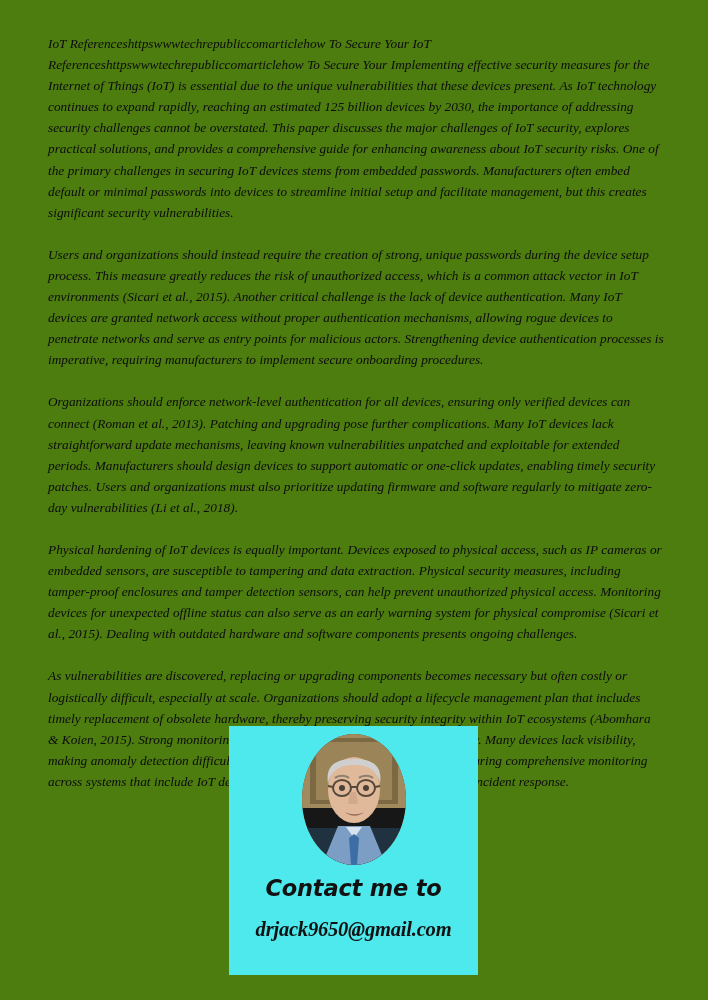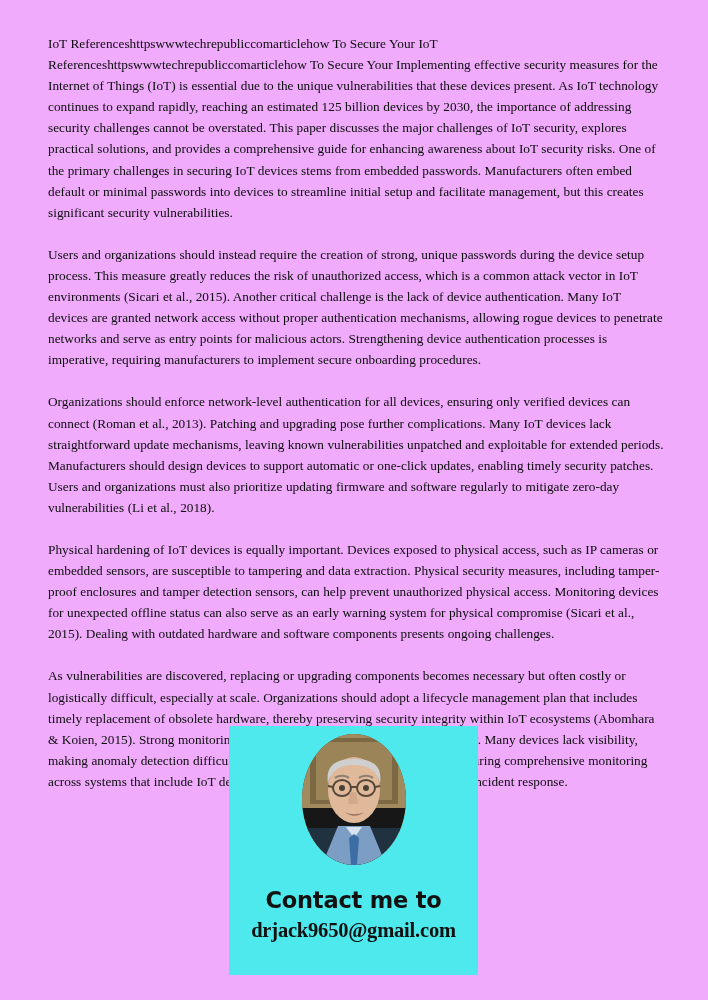--- a/index.html
+++ b/index.html
@@ -11,21 +11,22 @@
     height: 1000px;
     background: #ffffff;
     font-family: "Liberation Serif", "DejaVu Serif", serif;
     position: relative;
     overflow: hidden;
   }
 
   .page {
     position: absolute;
     inset: 0;
-    background: #f0abfc;
+    background: #4d7c0f;
+    font-style: italic;
   }
 
   .doc-body {
     position: absolute;
     left: 48px;
     top: 33px;
     width: 616px;
   }
 
   .para {
@@ -63,32 +64,32 @@
     height: 131px;
     border-radius: 50% / 50%;
     overflow: hidden;
     position: relative;
     background: #6b5c42;
     flex: none;
   }
   .avatar svg { display: block; width: 100%; height: 100%; }
 
   .contact-heading {
-    margin-top: 22px;
+    margin-top: 10px;
     font-family: "DejaVu Sans", "Liberation Sans", sans-serif;
     font-weight: bold;
     font-size: 22.5px;
     line-height: 26px;
     color: #111111;
     text-align: center;
     letter-spacing: -0.2px;
   }
 
   .contact-email {
-    margin-top: 5px;
+    margin-top: 16px;
     font-family: "Liberation Serif", "DejaVu Serif", serif;
     font-weight: bold;
     font-size: 20.5px;
     line-height: 24px;
     color: #111111;
     text-align: right;
     letter-spacing: -0.2px;
   }
 </style>
 </head>

